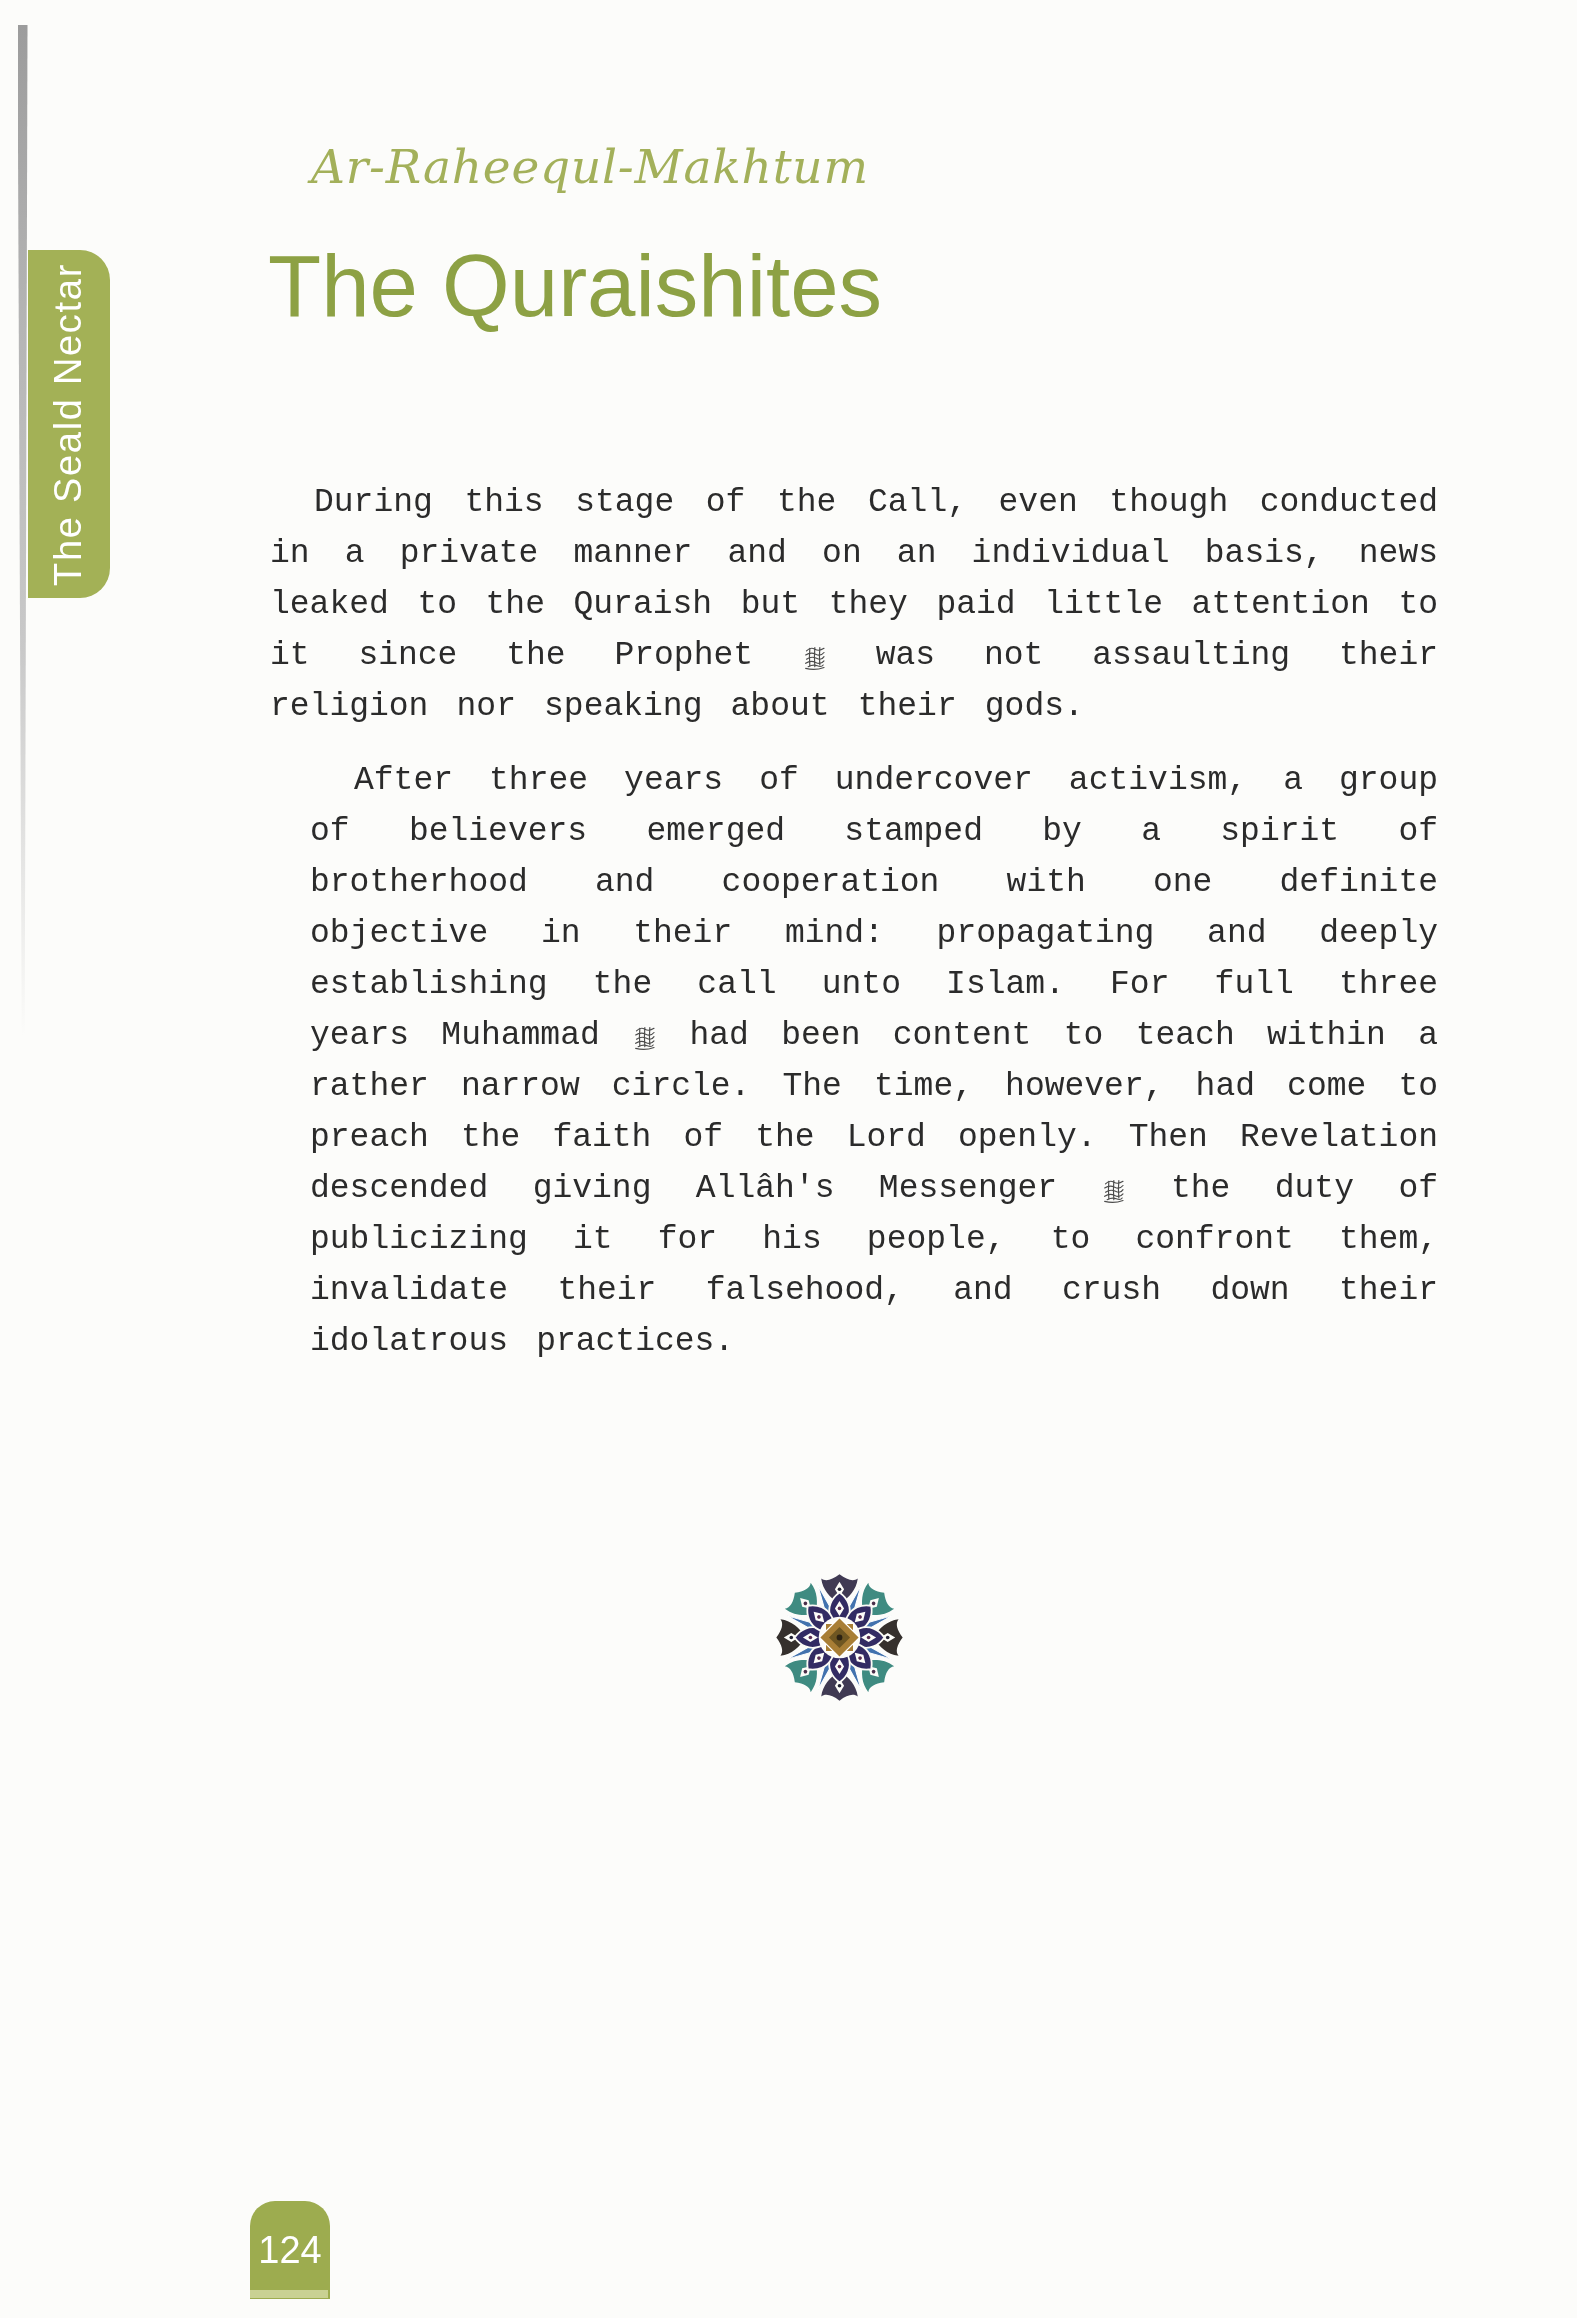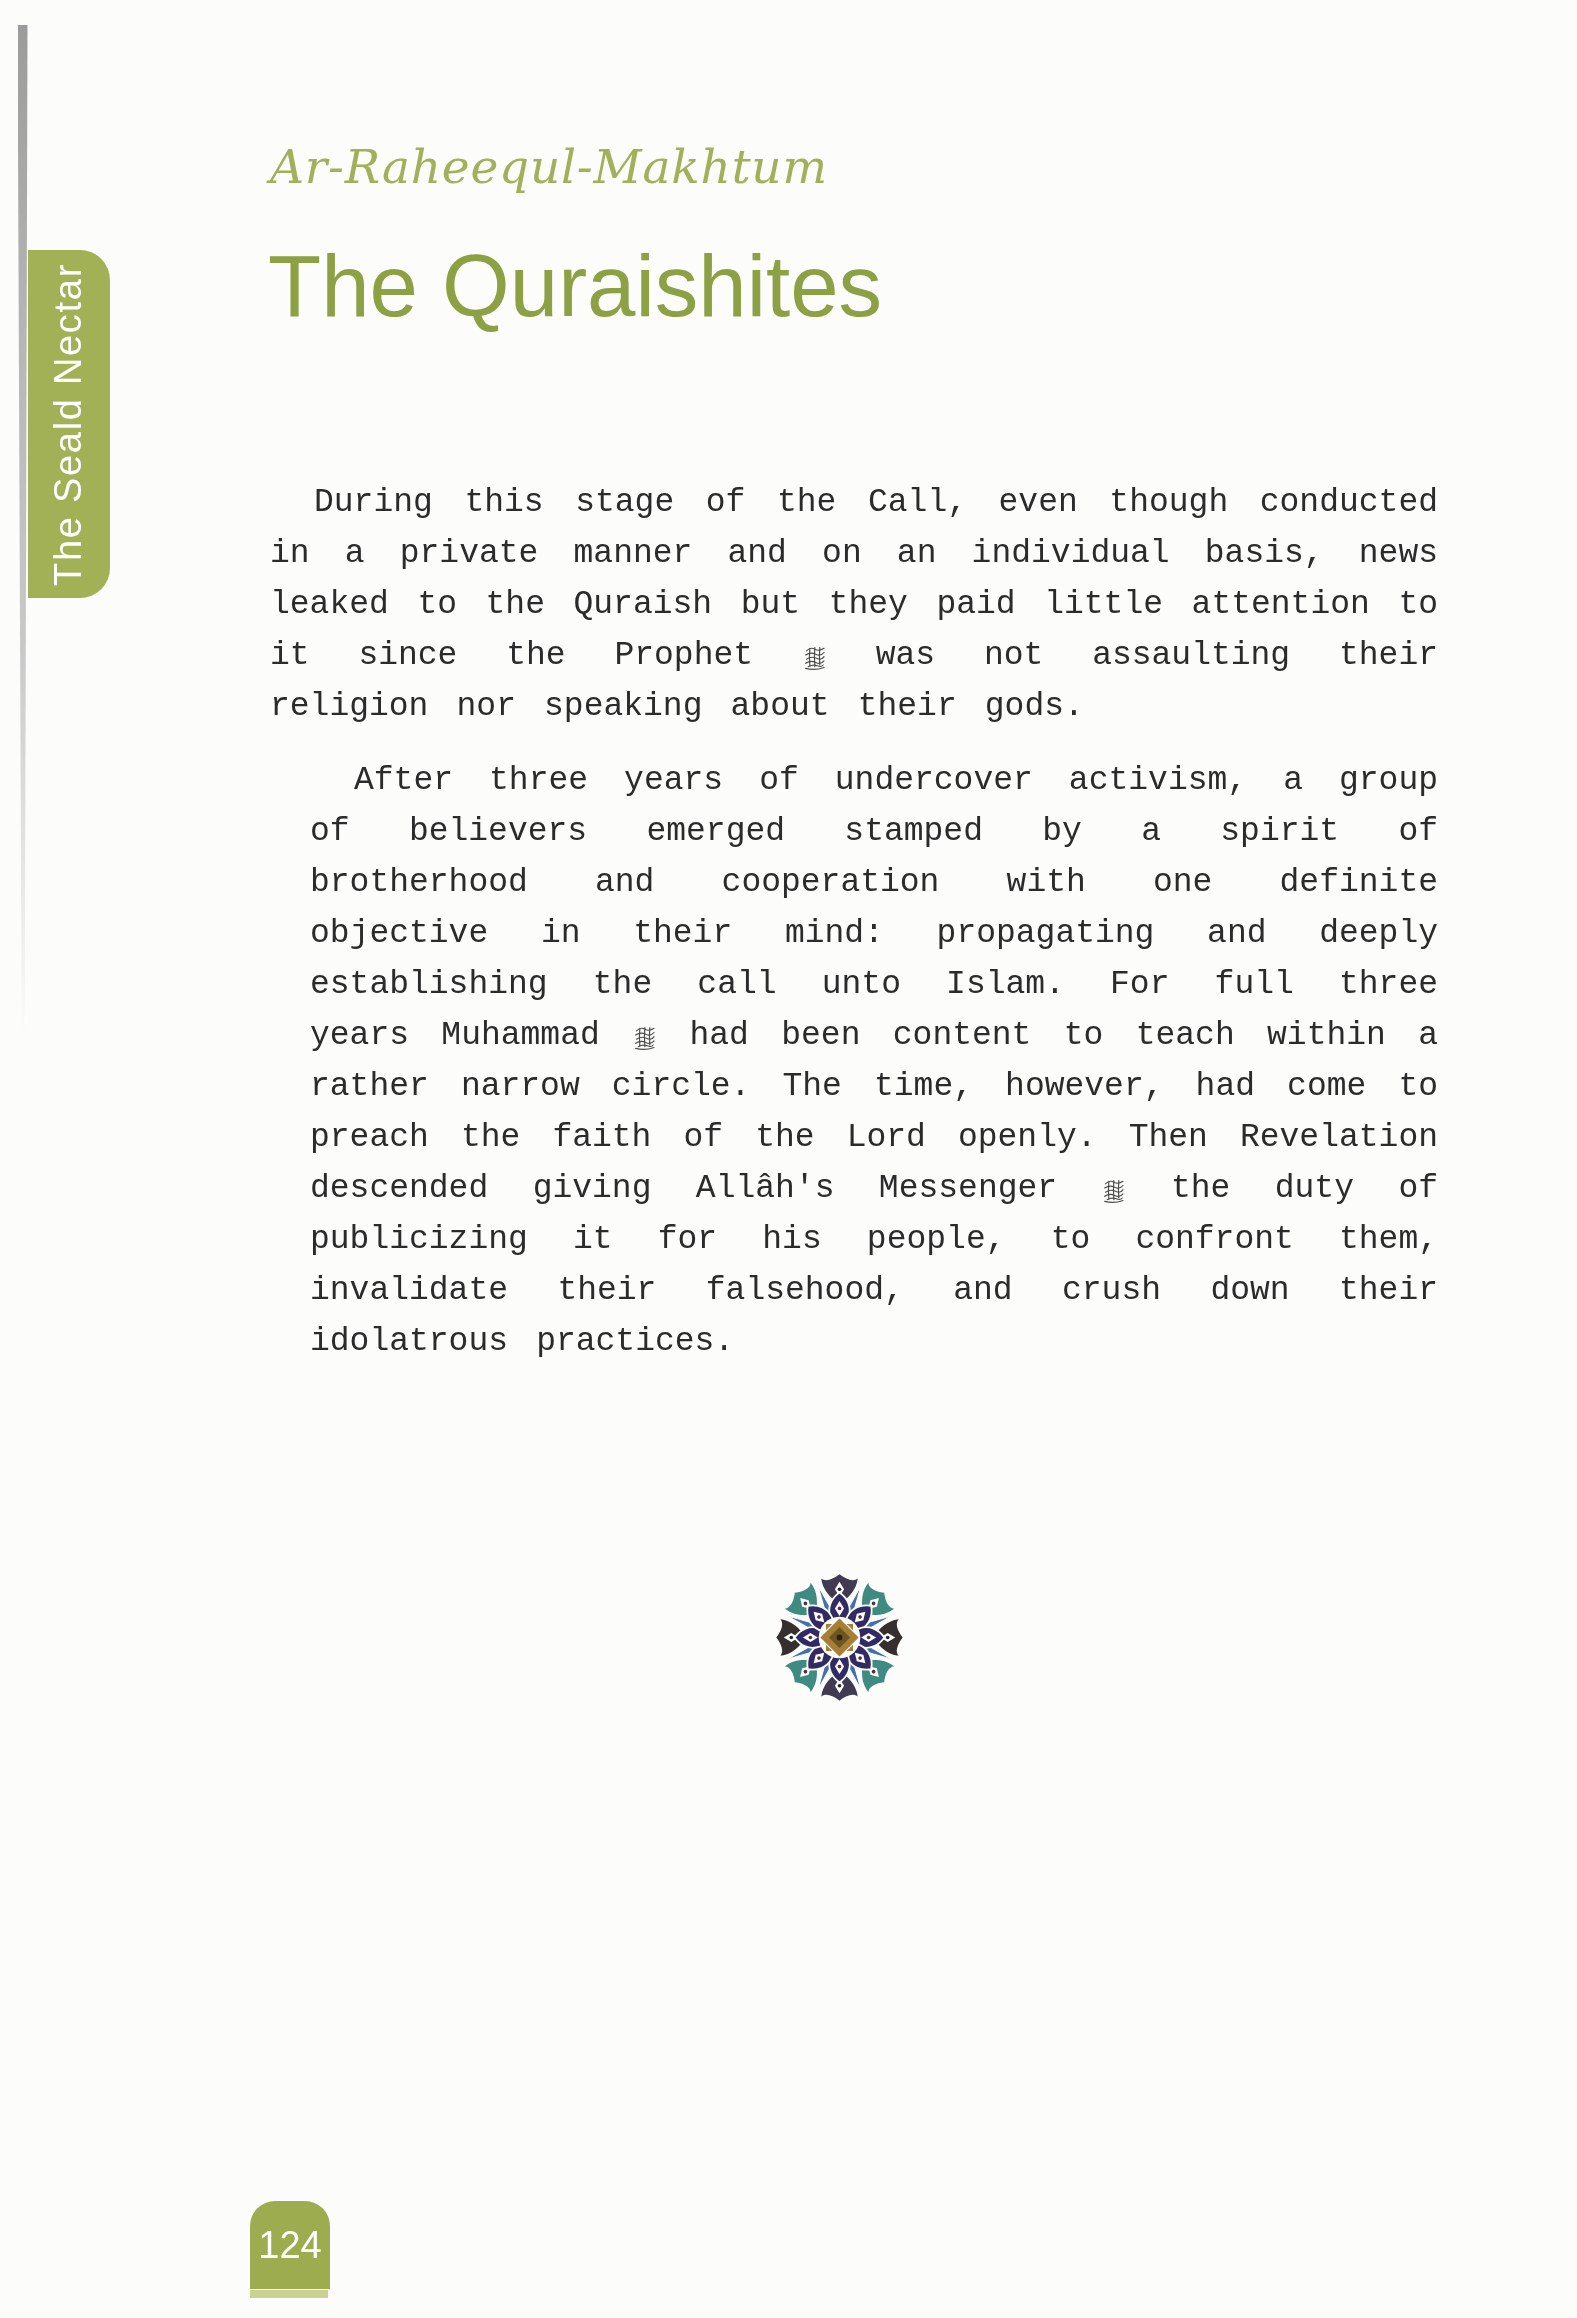--- a/index.html
+++ b/index.html
@@ -49,20 +49,21 @@
   .book-script{
     font-family:"DejaVu Serif","Liberation Serif",serif;
     font-style:italic;
     font-size:47px;
     line-height:1;
     color:var(--script-olive);
     letter-spacing:0.8px;
     padding-right:8.3px;
     margin-bottom:-6.7px;
     white-space:nowrap;
+    margin-left:41px;
   }
   .header-rule{
     flex:1;
     display:flex;justify-content:flex-end;align-items:flex-end;
     border-bottom:2.5px dotted var(--dots-gray);
     padding-bottom:6.7px;
   }
   .stage-label{
     font-size:30px;
     line-height:1;
@@ -85,21 +86,21 @@
     color:var(--body-text);
     text-align:justify;
   }
   .body-text p{margin:0;text-indent:44px;}
   .body-text p + p{margin-top:23px;margin-left:40px;}
   .pbuh{vertical-align:-5.8px;margin:0 1.7px;}
   
   .ornament{position:absolute;left:773px;top:1571px;width:133px;height:133px;}
   
   .page-num-box{
-    position:absolute;left:250px;top:2201px;width:80px;height:88px;
+    position:absolute;left:250px;top:2201px;width:80px;height:98px;
     background:var(--page-box-green);
     border-radius:25px 25px 0 0;
     display:flex;align-items:center;justify-content:center;
     color:#ffffff;font-size:38px;
   }
   .page-num-bar{
     position:absolute;left:250px;top:2290px;width:78px;height:7.5px;
     background:var(--footer-bar-green);
   }
 </style>

